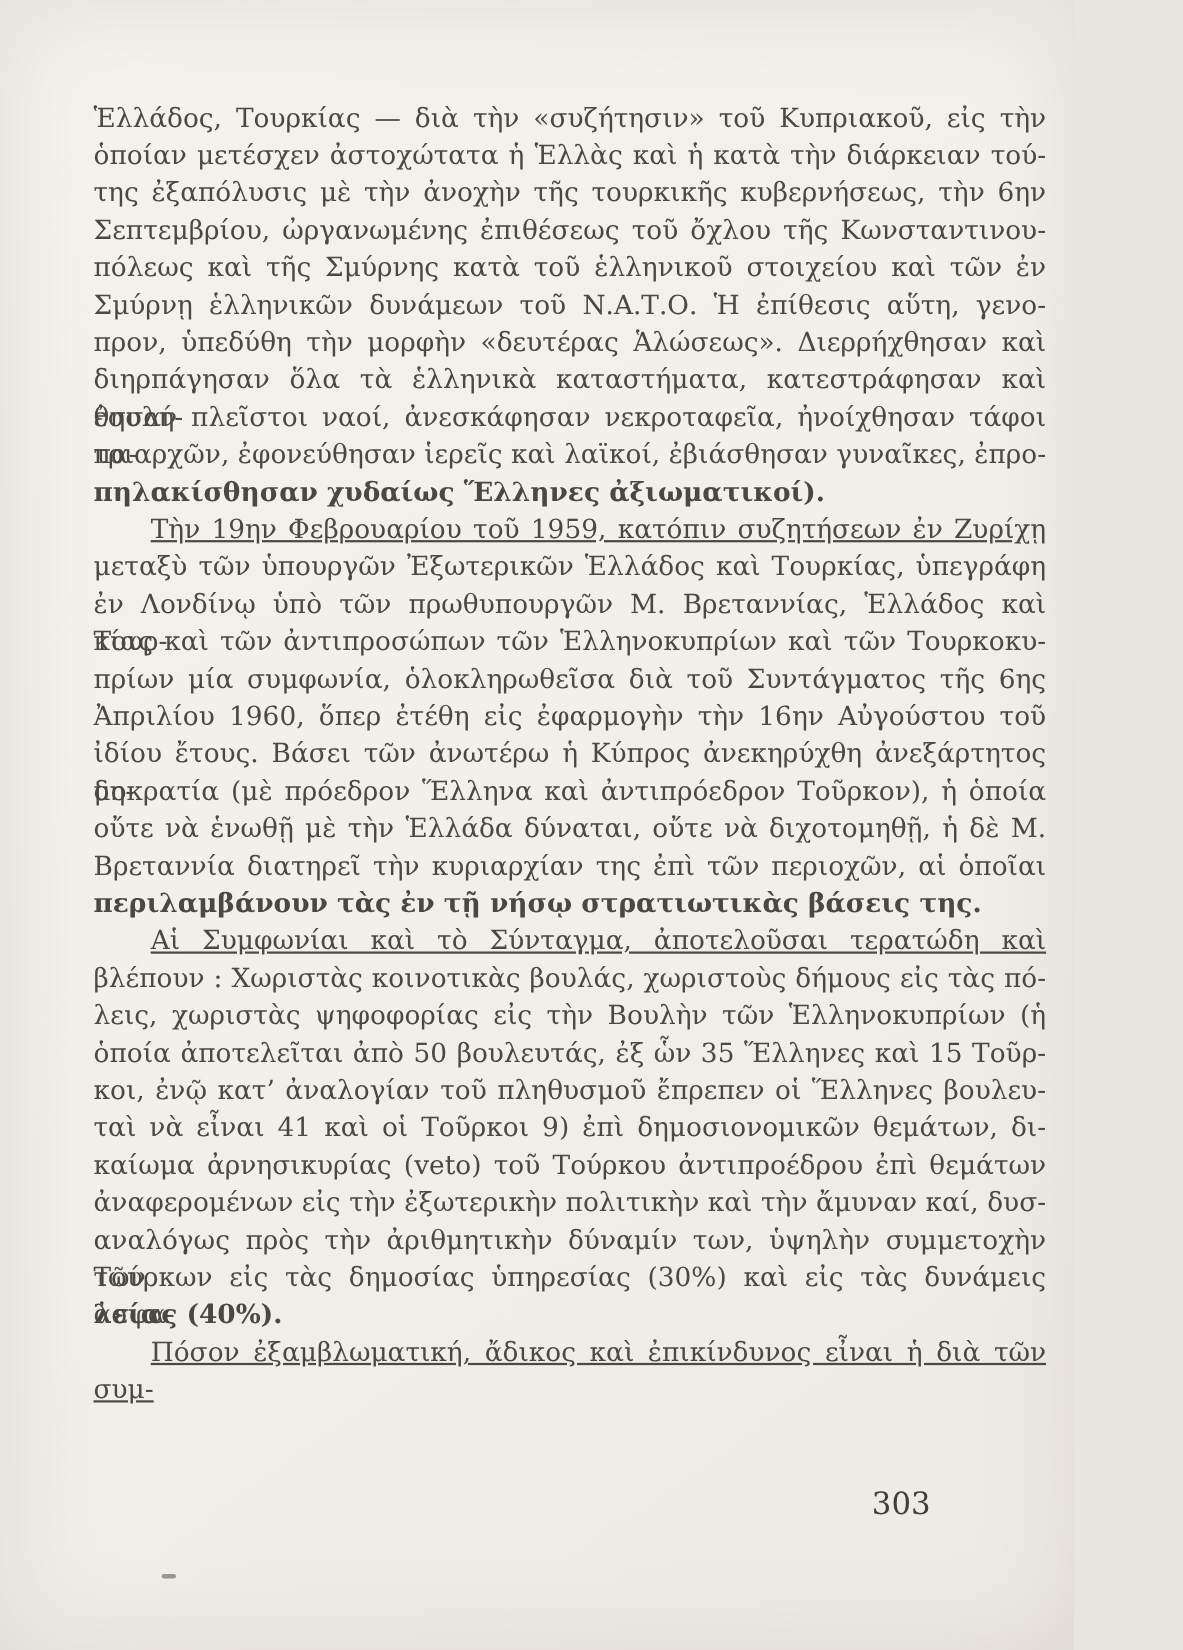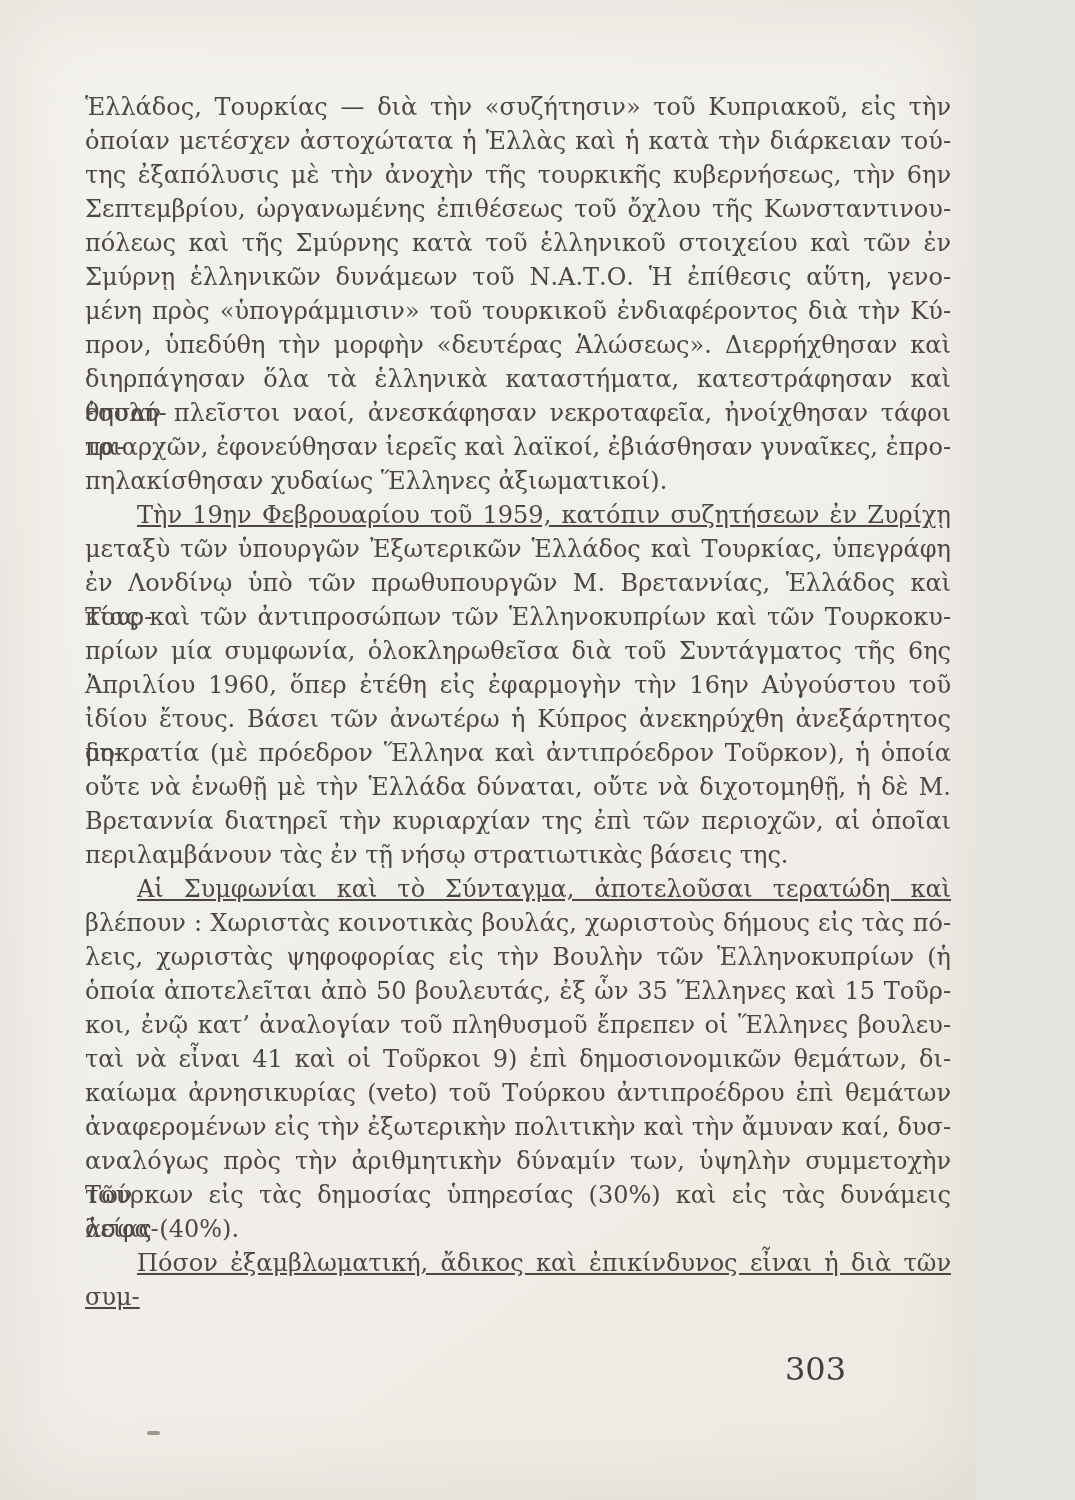--- a/index.html
+++ b/index.html
@@ -29,30 +29,31 @@
     font-size: 24px;
   }
   .line {
     height: 34px;
     line-height: 34px;
     text-align: justify;
     text-align-last: justify;
   }
   .line.last {
     text-align-last: left;
+    font-weight: bold;
   }
   .line.indent {
     text-indent: 52px;
     text-decoration: underline;
   }
   .page-number {
     position: absolute;
     right: 130px;
     top: 1350px;
-    font-size: 32px;
+    font-size: 28px;
     color: #403e39;
   }
   .scan-artifact {
     position: absolute;
     left: 147px;
     top: 1431px;
     width: 13px;
     height: 4px;
     background: #6d6a63;
     border-radius: 2px;
@@ -64,21 +65,20 @@
 
 <div class="page">
   <div class="text-block">
       <div>
         <div class="line">Ἑλλάδος, Τουρκίας — διὰ τὴν «συζήτησιν» τοῦ Κυπριακοῦ, εἰς τὴν</div>
         <div class="line">ὁποίαν μετέσχεν ἀστοχώτατα ἡ Ἑλλὰς καὶ ἡ κατὰ τὴν διάρκειαν τού-</div>
         <div class="line">της ἐξαπόλυσις μὲ τὴν ἀνοχὴν τῆς τουρκικῆς κυβερνήσεως, τὴν 6ην</div>
         <div class="line">Σεπτεμβρίου, ὠργανωμένης ἐπιθέσεως τοῦ ὄχλου τῆς Κωνσταντινου-</div>
         <div class="line">πόλεως καὶ τῆς Σμύρνης κατὰ τοῦ ἑλληνικοῦ στοιχείου καὶ τῶν ἐν</div>
         <div class="line">Σμύρνῃ ἑλληνικῶν δυνάμεων τοῦ Ν.Α.Τ.Ο. Ἡ ἐπίθεσις αὕτη, γενο-</div>
-        <div class="line">μένη πρὸς «ὑπογράμμισιν» τοῦ τουρκικοῦ ἐνδιαφέροντος διὰ τὴν Κύ-</div>
         <div class="line">προν, ὑπεδύθη τὴν μορφὴν «δευτέρας Ἁλώσεως». Διερρήχθησαν καὶ</div>
         <div class="line">διηρπάγησαν ὅλα τὰ ἑλληνικὰ καταστήματα, κατεστράφησαν καὶ ἐσυλή-</div>
         <div class="line">θησαν πλεῖστοι ναοί, ἀνεσκάφησαν νεκροταφεῖα, ἠνοίχθησαν τάφοι πα-</div>
         <div class="line">τριαρχῶν, ἐφονεύθησαν ἱερεῖς καὶ λαϊκοί, ἐβιάσθησαν γυναῖκες, ἐπρο-</div>
         <div class="line last">πηλακίσθησαν χυδαίως Ἕλληνες ἀξιωματικοί).</div>
       </div>
       <div>
         <div class="line indent">Τὴν 19ην Φεβρουαρίου τοῦ 1959, κατόπιν συζητήσεων ἐν Ζυρίχῃ</div>
         <div class="line">μεταξὺ τῶν ὑπουργῶν Ἐξωτερικῶν Ἑλλάδος καὶ Τουρκίας, ὑπεγράφη</div>
         <div class="line">ἐν Λονδίνῳ ὑπὸ τῶν πρωθυπουργῶν Μ. Βρεταννίας, Ἑλλάδος καὶ Τουρ-</div>

